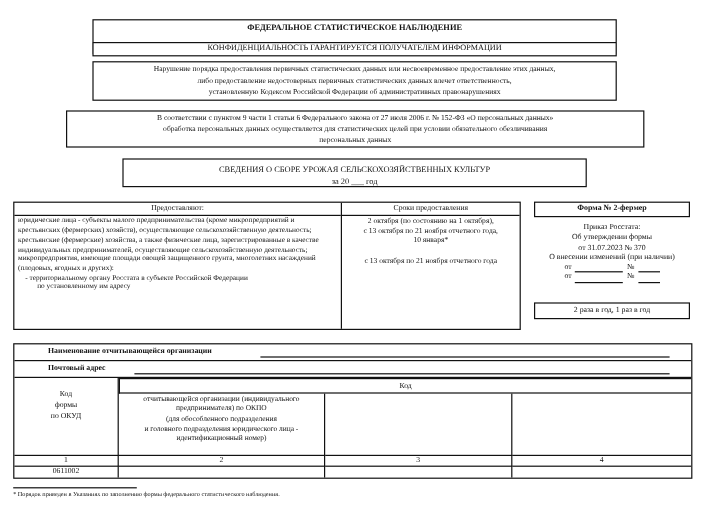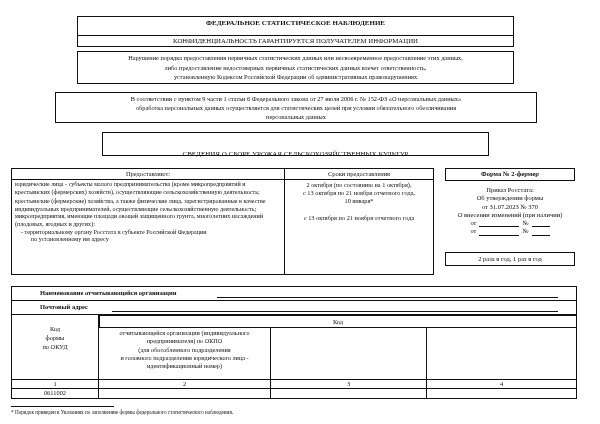--- a/index.html
+++ b/index.html
@@ -4,21 +4,21 @@
 <style>
   * { box-sizing: border-box; margin: 0; padding: 0; }
   html, body { width: 600px; height: 424px; background: #ffffff; overflow: hidden; }
   body { position: relative; font-family: "Liberation Serif", "DejaVu Serif", serif; color: #111; font-size: 6.4px; line-height: 1.25; }
   .box { position: absolute; border: 1.6px solid #111; text-align: center; background: #fff; }
 
   #hdr-federal { left: 77px; top: 16px; width: 437px; height: 29px; font-size: 7px; font-weight: bold; line-height: 12px; }
   #hdr-conf { left: 77px; top: 35px; width: 437px; height: 12px; font-size: 6.8px; line-height: 9px; }
   #hdr-violation { left: 77px; top: 51px; width: 437px; height: 33px; font-size: 6.3px; line-height: 9.5px; padding-top: 1px; }
   #hdr-personal { left: 55px; top: 92px; width: 482px; height: 31px; font-size: 6.3px; line-height: 9px; padding-top: 1px; }
-  #hdr-title { left: 102px; top: 132px; width: 387px; height: 24px; font-size: 7px; line-height: 10px; padding-top: 16px; }
+  #hdr-title { left: 102px; top: 132px; width: 387px; height: 24px; font-size: 7px; line-height: 10px; padding-top: 3px; }
 
   
   #submit-table { position: absolute; left: 11px; top: 168px; width: 423px; height: 107px; border: 1.4px solid #111; }
   #submit-table .col-left { position: absolute; left: 0; top: 0; width: 273px; height: 100%; border-right: 1px solid #111; }
   #submit-table .col-right { position: absolute; left: 273px; top: 0; right: 0; height: 100%; }
   .th { height: 11px; border-bottom: 1.4px solid #111; text-align: center; font-size: 6.4px; line-height: 10px; }
   .left-body { padding: 1px 3px; font-size: 6.1px; line-height: 7.6px; text-align: left; }
   .left-body p { margin-bottom: 2px; }
   .left-body p.tight { margin-bottom: 0; }
   .left-body .indent { padding-left: 6px; }
@@ -77,20 +77,21 @@
   <div>либо предоставление недостоверных первичных статистических данных влечет ответственность,</div>
   <div>установленную Кодексом Российской Федерации об административных правонарушениях</div>
 </div>
 <div class="box" id="hdr-personal">
   <div>В соответствии с пунктом 9 части 1 статьи 6 Федерального закона от 27 июля 2006 г. № 152-ФЗ «О персональных данных»</div>
   <div>обработка персональных данных осуществляется для статистических целей при условии обязательного обезличивания</div>
   <div>персональных данных</div>
 </div>
 <div class="box" id="hdr-title">
   <div>СВЕДЕНИЯ О СБОРЕ УРОЖАЯ СЕЛЬСКОХОЗЯЙСТВЕННЫХ КУЛЬТУР</div>
+  <div>за 20 ___ год</div>
 </div>
 
 <div id="submit-table">
   <div class="col-left">
     <div class="th">Предоставляют:</div>
     <div class="left-body">
       <p>юридические лица - субъекты малого предпринимательства (кроме микропредприятий и крестьянских (фермерских) хозяйств), осуществляющие сельскохозяйственную деятельность;</p>
       <p class="tight">крестьянские (фермерские) хозяйства, а также физические лица, зарегистрированные в качестве индивидуальных предпринимателей, осуществляющие сельскохозяйственную деятельность;</p>
       <p class="tight">микропредприятия, имеющие площади овощей защищенного грунта, многолетних насаждений (плодовых, ягодных и других):</p>
       <p class="tight indent">- территориальному органу Росстата в субъекте Российской Федерации</p>

